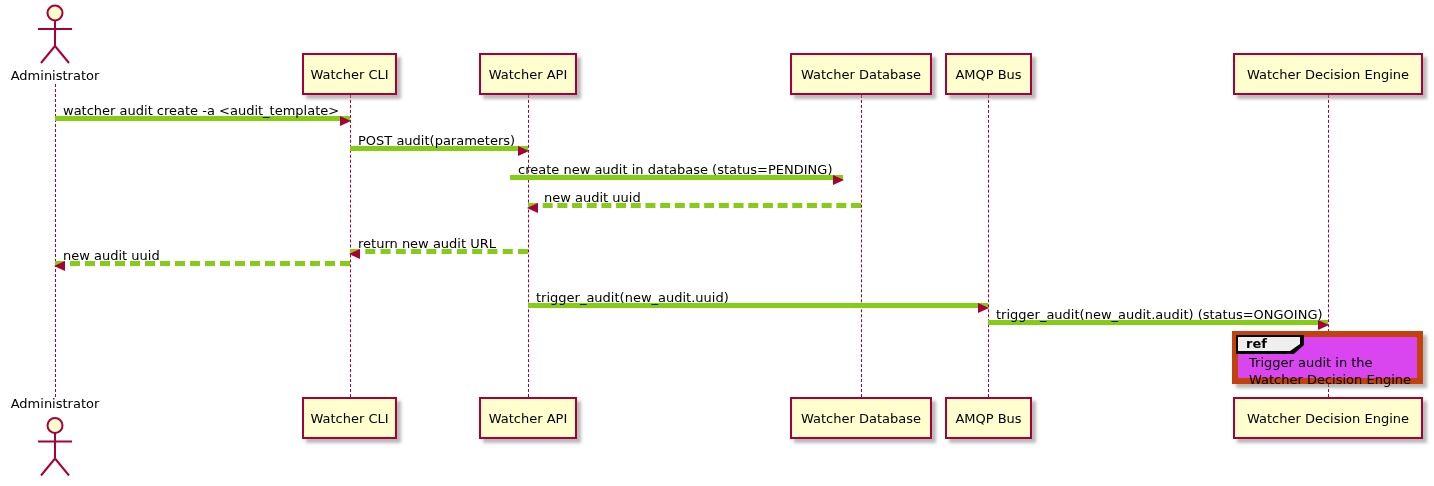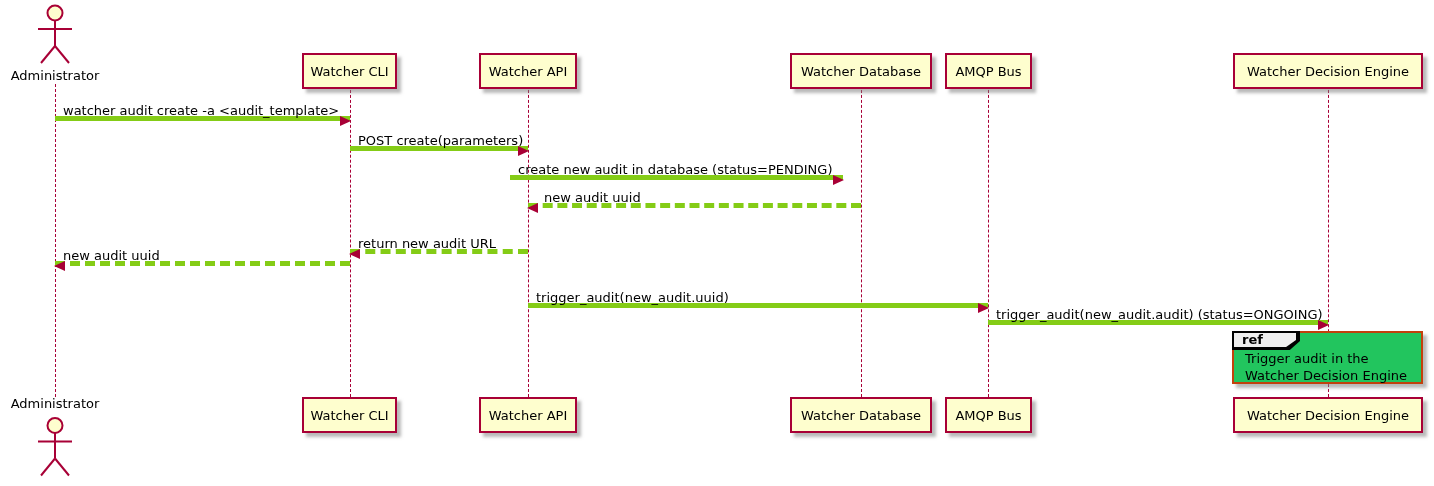--- a/index.html
+++ b/index.html
@@ -14,21 +14,21 @@
     overflow: hidden;
   }
   .lifeline {
     position: absolute;
     width: 0;
     border-left: 1px dashed #A80036;
     z-index: 0;
   }
   .pbox {
     position: absolute;
-    height: 36px;
+    height: 42px;
     background: #FEFECE;
     border: 2px solid #A80036;
     box-sizing: border-box;
     display: flex;
     align-items: center;
     justify-content: center;
     white-space: nowrap;
     box-shadow: 4px 4px 3px rgba(130,130,130,0.55);
     z-index: 2;
   }
@@ -56,22 +56,22 @@
     position: absolute;
     width: 0; height: 0;
     border-top: 5px solid transparent;
     border-bottom: 5px solid transparent;
     top: -5px;
   }
   .arrowhead.right { right: -1px; border-left: 11px solid #A80036; }
   .arrowhead.left  { left: -1px;  border-right: 11px solid #A80036; }
   .ref {
     position: absolute;
-    background: #22c55e;
-    border: 2px solid #c2410c;
+    background: #d946ef;
+    border: 6px solid #c2410c;
     box-sizing: border-box;
     box-shadow: 4px 4px 3px rgba(130,130,130,0.55);
     z-index: 3;
   }
   .ref-header-outer {
     position: absolute;
     left: -2px; top: -2px;
     width: 68px; height: 19px;
     background: #000000;
     clip-path: polygon(0 0, 100% 0, 100% 52%, 85% 100%, 0 100%);
@@ -120,21 +120,21 @@
   <div class="pbox" style="left:790px; top:53px; width:142px">Watcher Database</div>
   <div class="pbox" style="left:945px; top:53px; width:87px">AMQP Bus</div>
   <div class="pbox" style="left:1233px; top:53px; width:190px">Watcher Decision Engine</div>
 
   <div class="msg" style="left:55px; top:116px; width:295px">
     <div class="msg-label">watcher audit create -a &lt;audit_template&gt;</div>
     <div class="arrowhead right"></div>
   </div>
 
   <div class="msg" style="left:350px; top:146px; width:178px">
-    <div class="msg-label">POST create(parameters)</div>
+    <div class="msg-label">POST audit(parameters)</div>
     <div class="arrowhead right"></div>
   </div>
 
   <div class="msg" style="left:510px; top:175px; width:333px">
     <div class="msg-label">create new audit in database (status=PENDING)</div>
     <div class="arrowhead right"></div>
   </div>
 
   <div class="msg dashed" style="left:528px; top:203px; width:333px">
     <div class="msg-label" style="left:16px">new audit uuid</div>

